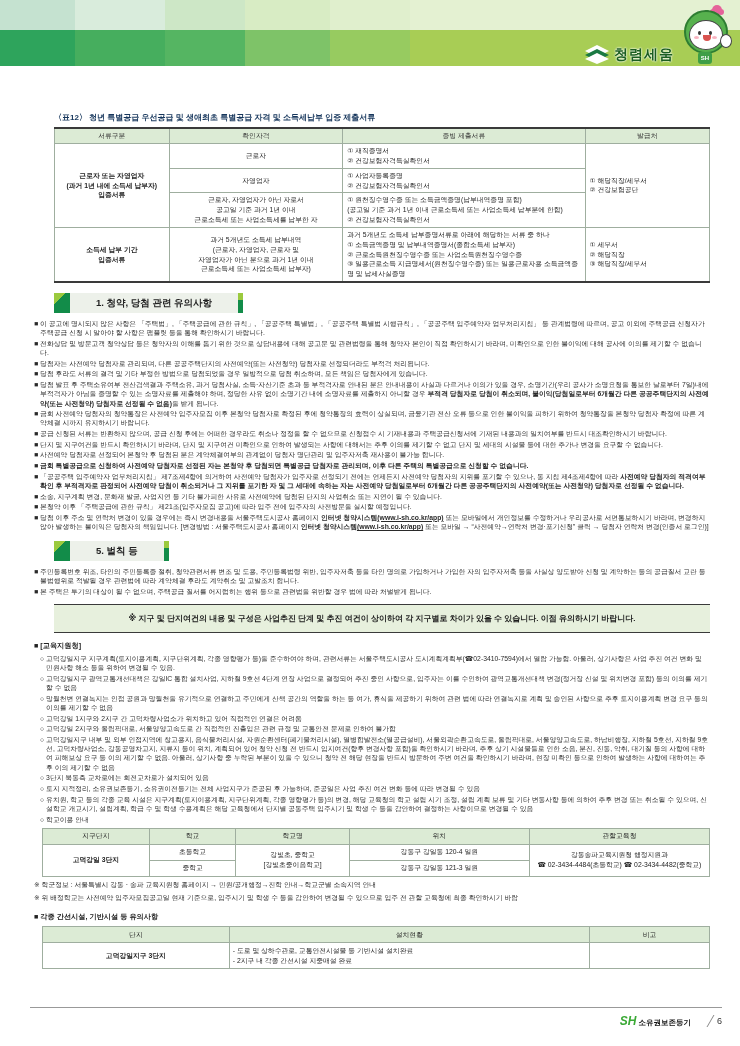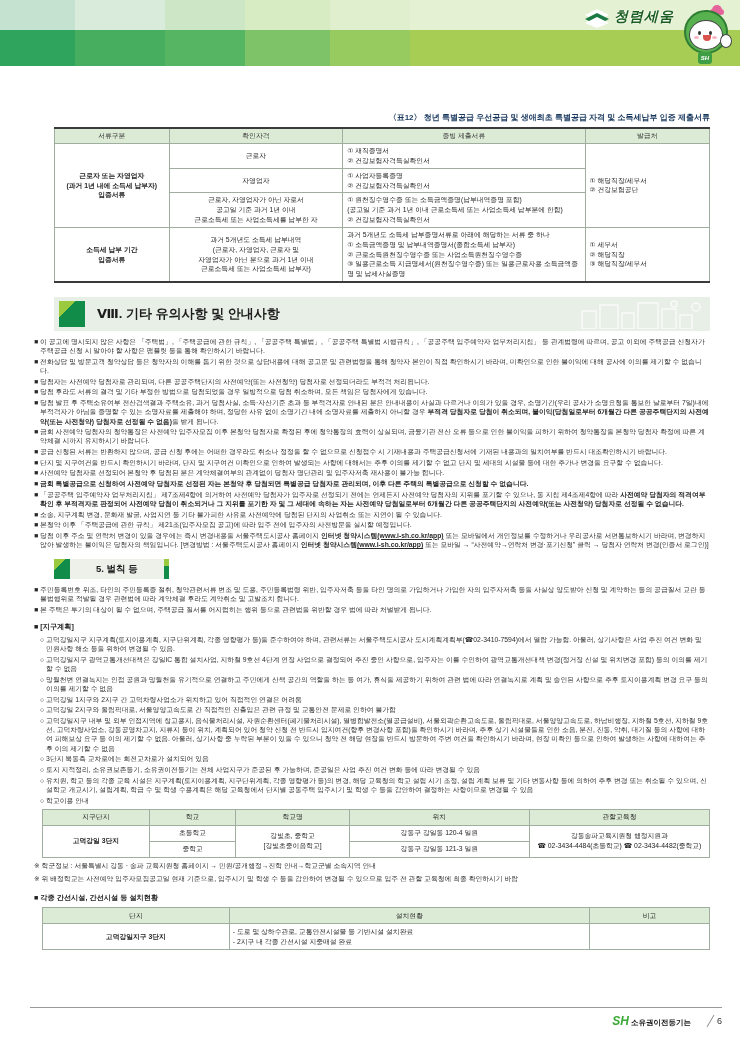--- a/index.html
+++ b/index.html
@@ -8,37 +8,37 @@
     font-family:"Liberation Sans","DejaVu Sans",sans-serif;
     background:#ffffff; color:#222;
     width:740px; height:1046px; overflow:hidden; position:relative;
   }
   
   .banner { width:740px; height:66px; position:relative; }
   .banner-row { display:flex; width:100%; }
   .banner-row.top { height:30px; }
   .banner-row.bot { height:36px; }
   .banner-row div { height:100%; }
-  .badge-area { position:absolute; right:10px; top:8px; display:flex; align-items:flex-start; gap:4px;font-style:italic; }
+  .badge-area { position:absolute; right:10px; top:8px; display:flex; align-items:flex-end; gap:4px; }
   .badge-text { font-size:14px; font-weight:bold; color:#1b5e20; text-shadow:0 0 2px #fff,0 0 2px #fff; letter-spacing:1px; }
   .mascot { position:relative; width:52px; height:56px; }
   .hood { position:absolute; right:2px; top:2px; width:44px; height:44px; background:#57b14e; border:2px solid #2e7d32; border-radius:50%; }
   .face { position:absolute; right:7px; top:12px; width:34px; height:30px; background:#fff; border:1.5px solid #444; border-radius:50%; }
   .eye { position:absolute; top:10px; width:3px; height:4px; background:#333; border-radius:50%; }
   .eye.l { left:8px; } .eye.r { right:10px; }
   .mouth { position:absolute; left:13px; top:14px; width:8px; height:6px; background:#d9534f; border-radius:0 0 8px 8px; }
   .cheek { position:absolute; top:15px; width:5px; height:3px; background:#f8b3c0; border-radius:50%; }
   .cheek.l { left:4px; } .cheek.r { right:5px; }
   .flower { position:absolute; right:8px; top:-3px; width:10px; height:10px; background:#e5639a; border-radius:50%; box-shadow:-4px 2px 0 -2px #e5639a, 4px 2px 0 -2px #e5639a; }
   .sprout { position:absolute; right:20px; top:2px; width:6px; height:8px; background:#2e7d32; border-radius:50% 50% 0 50%; }
   .hand { position:absolute; right:-2px; top:26px; width:12px; height:14px; background:#fff; border:1.5px solid #444; border-radius:50%; }
   .sh-chest { position:absolute; right:18px; top:44px; width:14px; height:12px; background:#3e9e46; border-radius:3px; color:#fff; font-size:6px; font-weight:bold; text-align:center; line-height:12px; }
   
   .content { padding:0 30px 0 34px; }
-  .t12-title { margin-top:46px; font-size:8px; font-weight:bold; color:#16365c; padding-left:20px;text-align:right; }
+  .t12-title { margin-top:46px; font-size:8px; font-weight:bold; color:#16365c; padding-left:20px; }
   table { border-collapse:collapse; width:100%; }
   .doc-table { margin-top:4px; margin-left:20px; width:calc(100% - 20px); border-top:2px solid #3a3a3a; border-bottom:2px solid #3a3a3a; }
   .doc-table th, .doc-table td { border:1px solid #9fae9f; font-size:6.8px; padding:2px 4px; vertical-align:middle; }
   .doc-table th { background:#dcebd5; font-weight:normal; color:#333; height:15px; }
   .ctr { text-align:center; }
   .pre { white-space:pre-line; line-height:1.45; }
   
   .viii-bar { margin:14px 0 0 20px; width:calc(100% - 20px); height:34px; background:#e8efe6; display:flex; align-items:center; position:relative; overflow:hidden; }
   .viii-accent { width:26px; height:26px; margin-left:5px; background:linear-gradient(135deg,#9bca3e 0 32%,#128c49 32% 100%); }
   .viii-title { font-size:13px; font-weight:bold; color:#1c1c1c; margin-left:12px; }
@@ -168,37 +168,26 @@
 ① 소득금액증명 및 납부내역증명서(종합소득세 납부자)
 ② 근로소득원천징수영수증 또는 사업소득원천징수영수증
 ③ 일용근로소득 지급명세서(원천징수영수증) 또는 일용근로자용 소득금액증명 및 납세사실증명</td>
       <td class="pre">① 세무서
 ② 해당직장
 ③ 해당직장/세무서</td>
     </tr>
   </tbody>
     </table>
 
-  <div class="viii-bar">
-    <div class="viii-accent"></div>
-    <div class="viii-title">Ⅷ. 기타 유의사항 및 안내사항</div>
-    <svg class="skyline" width="130" height="30" viewBox="0 0 130 30">
-      <g stroke="#ffffff" stroke-width="1.5" fill="none" opacity="0.9">
-        <rect x="6" y="12" width="14" height="18"></rect>
-          <rect x="24" y="6" width="18" height="24"></rect>
-        <rect x="46" y="14" width="12" height="16"></rect>
-          <rect x="62" y="4" width="20" height="26"></rect>
-        <rect x="86" y="10" width="14" height="20"></rect>
-          <rect x="104" y="16" width="12" height="14"></rect>
-        <circle cx="120" cy="8" r="4"></circle>
-          <circle cx="98" cy="5" r="3"></circle>
-      </g>
-    </svg>
-  </div>
-
+
+  <div class="shead">
+    <div class="acc"></div>
+    <div class="lbl">1. 청약, 당첨 관련 유의사항</div>
+    <div class="cap"></div>
+  </div>
   <div class="bullets">
     <div class="b">
         <span class="mk">■</span>
         <span class="bt"><span>이 공고에 명시되지 않은 사항은 「주택법」, 「주택공급에 관한 규칙」, 「공공주택 특별법」, 「공공주택 특별법 시행규칙」, 「공공주택 입주예약자 업무처리지침」 등 관계법령에 따르며, 공고 이외에 주택공급 신청자가 주택공급 신청 시 알아야 할 사항은 팸플릿 등을 통해 확인하시기 바랍니다.</span></span>
       </div>
     <div class="b">
         <span class="mk">■</span>
         <span class="bt"><span>전화상담 및 방문고객 청약상담 등은 청약자의 이해를 돕기 위한 것으로 상담내용에 대해 공고문 및 관련법령을 통해 청약자 본인이 직접 확인하시기 바라며, 미확인으로 인한 불이익에 대해 공사에 이의를 제기할 수 없습니다.</span></span>
       </div>
     <div class="b">
@@ -260,24 +249,25 @@
     <div class="b">
         <span class="mk">■</span>
         <span class="bt"><span>주민등록번호 위조, 타인의 주민등록증 절취, 청약관련서류 변조 및 도용, 주민등록법령 위반, 입주자저축 등을 타인 명의로 가입하거나 가입한 자의 입주자저축 등을 사실상 양도받아 신청 및 계약하는 등의 공급질서 교란 등 불법행위로 적발될 경우 관련법에 따라 계약체결 후라도 계약취소 및 고발조치 합니다.</span></span>
       </div>
     <div class="b">
         <span class="mk">■</span>
         <span class="bt"><span>본 주택은 투기의 대상이 될 수 없으며, 주택공급 질서를 어지럽히는 행위 등으로 관련법을 위반할 경우 법에 따라 처벌받게 됩니다.</span></span>
       </div>
   </div>
 
+  <div class="notice">※ 지구 및 단지여건의 내용 및 구성은 사업추진 단계 및 추진 여건이 상이하여 각 지구별로 차이가 있을 수 있습니다. 이점 유의하시기 바랍니다.</div>
 
   <div class="plan-label">
     <span class="mk">■</span>
-    <span>[지구계획]</span>
+    <span>[교육지원청]</span>
   </div>
   <div class="bullets circ" style="margin-top:3px">
     <div class="b">
         <span class="mk">○</span>
         <span class="bt"><span>고덕강일지구 지구계획(토지이용계획, 지구단위계획, 각종 영향평가 등)을 준수하여야 하며, 관련서류는 서울주택도시공사 도시계획계획부(☎02-3410-7594)에서 열람 가능함. 아울러, 상기사항은 사업 추진 여건 변화 및 민원사항 해소 등을 위하여 변경될 수 있음.</span></span>
       </div>
     <div class="b">
         <span class="mk">○</span>
         <span class="bt"><span>고덕강일지구 광역교통개선대책은 강일IC 통합 설치사업, 지하철 9호선 4단계 연장 사업으로 결정되어 추진 중인 사항으로, 입주자는 이를 수인하여 광역교통개선대책 변경(정거장 신설 및 위치변경 포함) 등의 이의를 제기할 수 없음</span></span>
       </div>
@@ -344,21 +334,21 @@
       <td class="ctr">중학교</td>
       <td class="ctr">강동구 강일동 121-3 일원</td>
     </tr>
   </tbody>
     </table>
   <div class="note-line">※ 학군정보 : 서울특별시 강동 · 송파 교육지원청 홈페이지 → 민원/공개행정→진학 안내→학교군별 소속지역 안내</div>
   <div class="note-line">※ 위 배정학교는 사전예약 입주자모집공고일 현재 기준으로, 입주시기 및 학생 수 등을 감안하여 변경될 수 있으므로 입주 전 관할 교육청에 최종 확인하시기 바람</div>
 
   <div class="infra-title">
     <span class="mk">■</span>
-    <span>각종 간선시설, 간선시설 등 설치현황</span>
+    <span>각종 간선시설, 기반시설 등 유의사항</span>
   </div>
   <table class="sub-table">
     <colgroup>
         <col style="width:28%">
         <col style="width:54%">
         <col style="width:18%">
       </colgroup>
     <tbody>
         <tr>
       <th class="ctr">단지</th>
@@ -371,17 +361,17 @@
 - 2지구 내 각종 간선시설 지중매설 완료</td>
       <td></td>
     </tr>
   </tbody>
     </table>
 </div>
 
 <div class="footer">
   <div class="sh-logo">
     <span class="sh-mark">SH</span>
-    <span class="sh-name">소유권이전등기는</span>
+    <span class="sh-name">소유권보존등기</span>
   </div>
   <div class="pg-slash"></div>
   <span class="pg-num">6</span>
 </div>
 
 </body></html>

